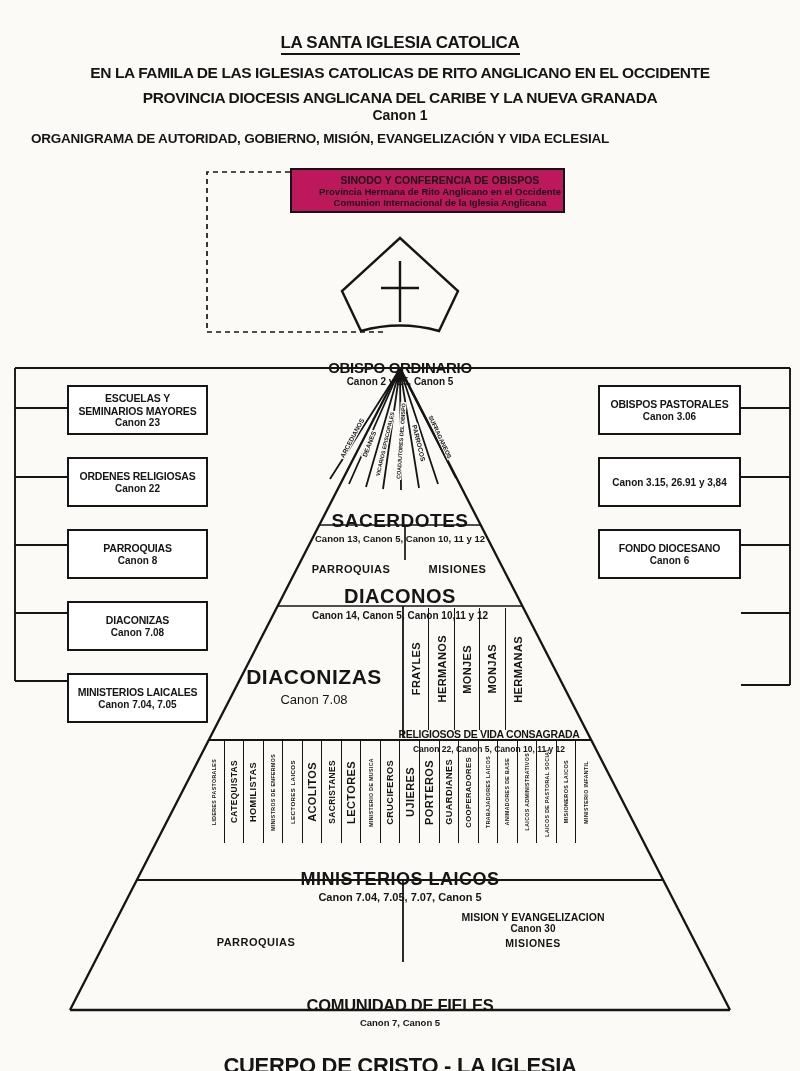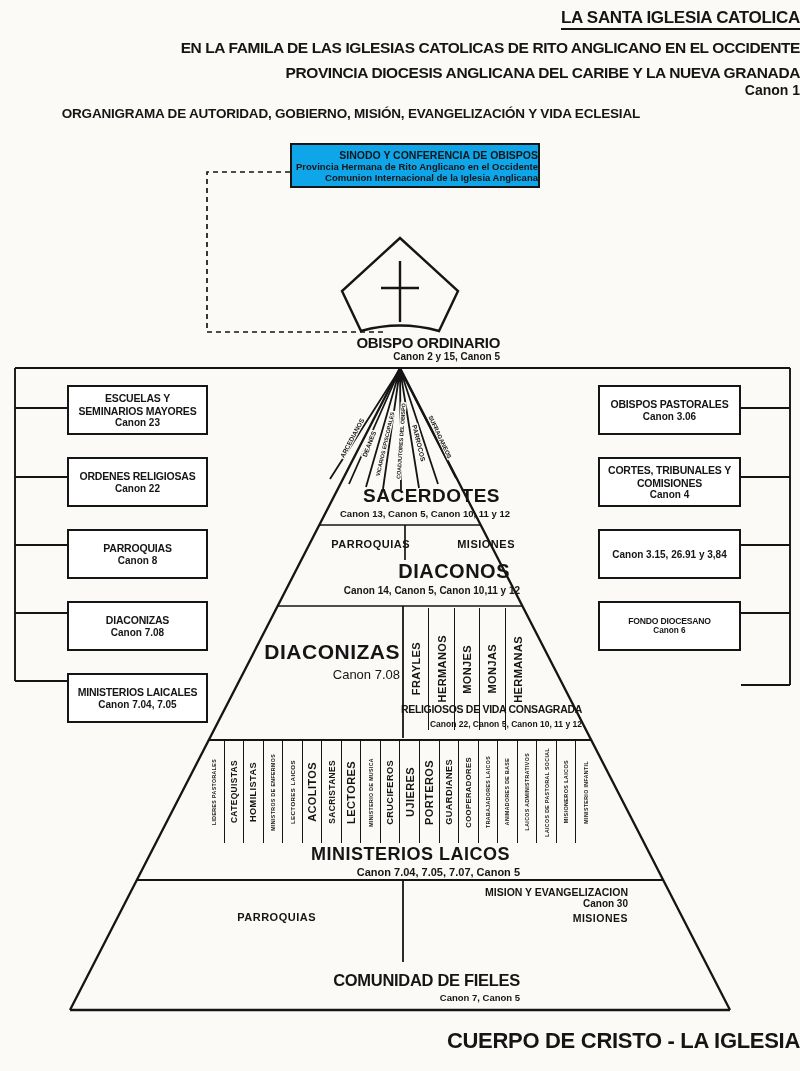--- a/index.html
+++ b/index.html
@@ -3,34 +3,34 @@
 <meta charset="utf-8">
 <style>
   html,body{margin:0;padding:0;}
   body{
     width:800px;height:1071px;position:relative;overflow:hidden;
     background:#fbfaf7;color:#151515;
     font-family:"Liberation Sans", sans-serif;
     -webkit-font-smoothing:antialiased;
   }
   .abs{position:absolute;}
-  .ctr{text-align:right;}
+  .ctr{text-align:center;margin-top:25px;}
   svg.underlay{position:absolute;left:0;top:0;}
 
   
   .hd-title{left:0;top:8px;width:800px;font-size:17px;font-weight:bold;letter-spacing:-0.3px;}
   .hd-title span{border-bottom:2.2px solid #151515;padding-bottom:1px;}
   .hd-sub1{left:0;top:39px;width:800px;font-size:15.5px;font-weight:600;letter-spacing:-0.4px;}
   .hd-sub2{left:0;top:64px;width:800px;font-size:15.5px;font-weight:600;letter-spacing:-0.4px;}
   .hd-canon{left:0;top:82px;width:800px;font-size:14px;font-weight:600;}
   .hd-sub3{left:0;top:106px;width:640px;font-size:13.5px;font-weight:bold;letter-spacing:-0.2px;}
 
   
   .sinodo{left:290px;top:143px;width:246px;height:41px;border:2.2px solid #151515;
-    display:flex;flex-direction:column;justify-content:center;background:#0ea5e9;}
+    display:flex;flex-direction:column;justify-content:center;background:#be185d;padding-left:25px;}
   .sinodo .l1{font-size:10.5px;font-weight:bold;}
   .sinodo .l2{font-size:9.5px;font-weight:bold;}
 
   
   .obispo-t{left:300px;top:334px;width:200px;font-size:15px;font-weight:bold;letter-spacing:-0.3px;}
   .obispo-c{left:300px;top:351px;width:200px;font-size:10px;font-weight:bold;}
 
   
   .stack{display:flex;flex-direction:column;gap:22px;}
   .lstack{left:67px;top:385px;width:141px;}
@@ -153,24 +153,20 @@
   </div>
 
 <div class="abs stack rstack">
 
 
     <div class="sbox">
       <div class="bt">OBISPOS PASTORALES</div>
       <div class="bc">Canon 3.06</div>
     </div>
 
-    <div class="sbox">
-      <div class="bt">CORTES, TRIBUNALES Y COMISIONES</div>
-      <div class="bc">Canon 4</div>
-    </div>
 
     <div class="sbox">
       <div class="bc">Canon 3.15, 26.91 y 3,84</div>
     </div>
 
     <div class="sbox">
       <div class="bt">FONDO DIOCESANO</div>
       <div class="bc">Canon 6</div>
     </div>
   </div>

